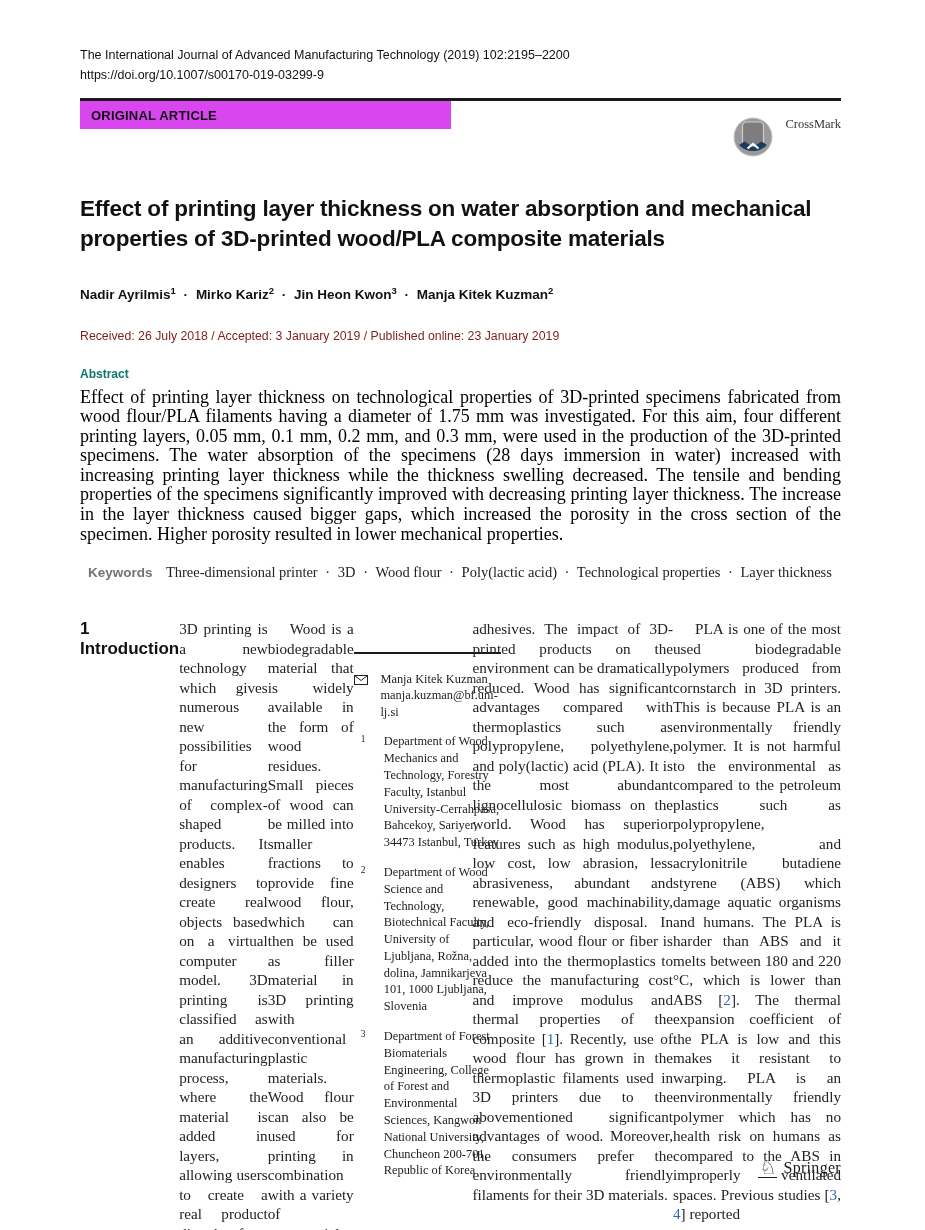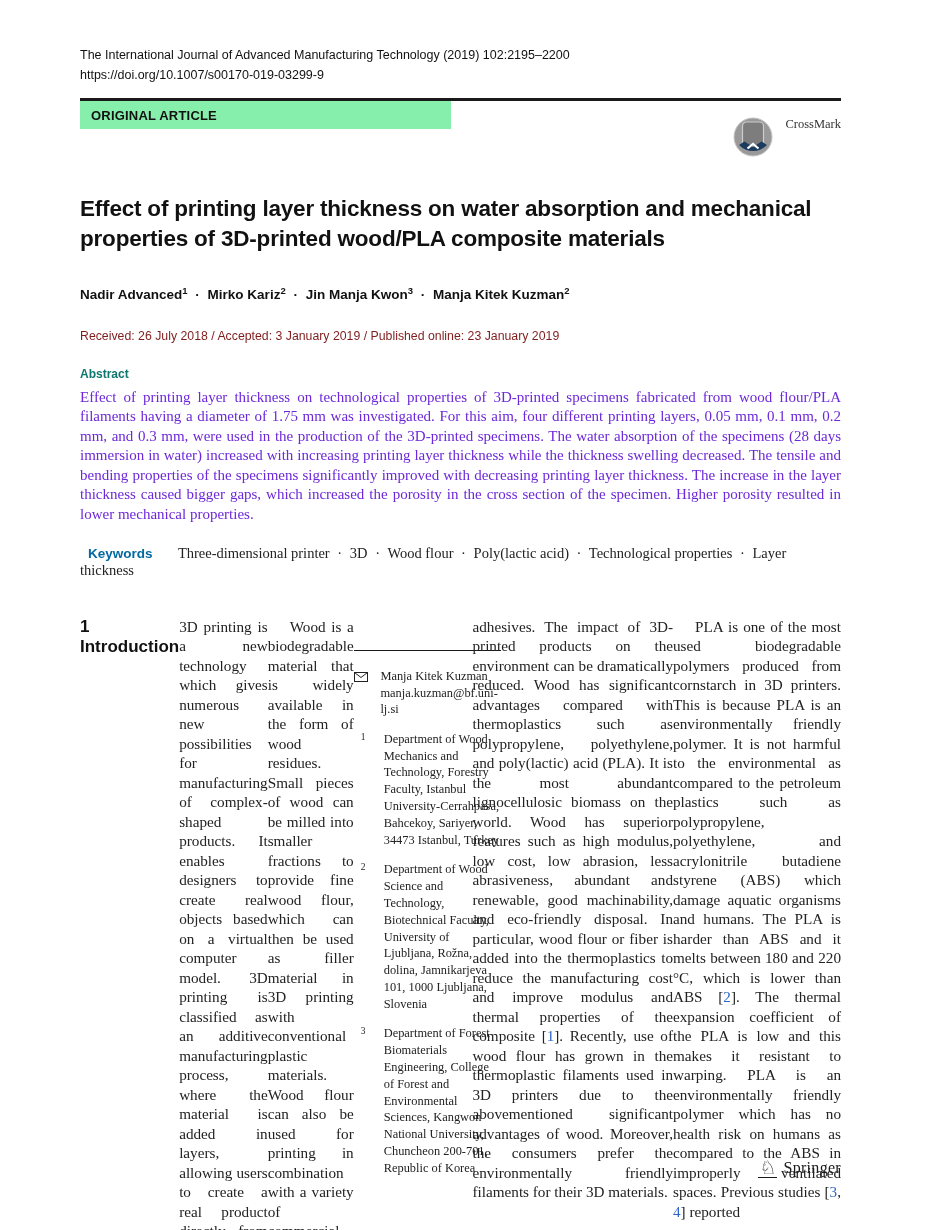--- a/index.html
+++ b/index.html
@@ -20,21 +20,21 @@
   .journal-head {
     font-family: "Liberation Sans", sans-serif;
     font-size: 12.5px; line-height: 20px; color: #111;
   }
   .rule-black {
     height: 3px; background: #1a1a1a; margin-top: 13px;
     border: none;
   }
   .banner-row { position: relative; height: 70px; }
   .type-banner {
-    width: 371px; height: 28px; background: #86efac;
+    width: 371px; height: 28px; background: #d946ef;
     display: flex; align-items: center; padding-left: 11px;
     font-family: "Liberation Sans", sans-serif;
     font-weight: bold; font-size: 13px; color: #111;
     letter-spacing: 0.2px;
   }
   .crossmark {
     position: absolute; right: 0; top: 16px;
     display: flex; gap: 12px;
     cursor: pointer;
   }
@@ -63,31 +63,31 @@
     font-size: 12.3px; line-height: 17px; color: #7f1d1d;
   }
   
   .abstract-heading {
     margin-top: 22px;
     font-family: "Liberation Sans", sans-serif;
     font-weight: bold; font-size: 12px; color: #0f766e;
   }
   .abstract-text {
     margin-top: 7px;
-    font-size: 15px; line-height: 19.6px;
-    text-align: justify; color: #6d28d9;
+    font-size: 18px; line-height: 19.6px;
+    text-align: justify; color: #000000;
   }
   .keywords {
     margin-top: 20px;
     font-size: 14.5px; color: #222;
   }
   .keywords-label {
     font-family: "Liberation Sans", sans-serif;
-    font-weight: bold; font-size: 13.5px; color: #0369a1;
-    margin-right: 22px;
+    font-weight: bold; font-size: 13.5px; color: #737373;
+    margin-right: 10px;
     padding-left: 8px;
   }
   .keywords .sep { margin: 0 4px; }
   
   .columns {
     margin-top: 38px;
     display: flex; gap: 24px;
     height: 560px;
   }
   .col { flex: 1; min-width: 0; display: flex; flex-direction: row; }
@@ -161,25 +161,25 @@
           <path d="M14.5 31.5 L 20 27 L 25.5 31.5" stroke="#ffffff" stroke-width="2.2" fill="none"></path>
         </svg>
       </span>
       <span class="crossmark-label">CrossMark</span>
     </div>
   </div>
 
   <h1 class="title">Effect of printing layer thickness on water absorption and mechanical properties of 3D-printed wood/PLA composite materials</h1>
 
   <div class="authors">
-    <span><span>Nadir Advanced</span><sup>1</sup></span>
+    <span><span>Nadir Ayrilmis</span><sup>1</sup></span>
     <span class="sep">·</span>
     <span><span>Mirko Kariz</span><sup>2</sup></span>
     <span class="sep">·</span>
-    <span><span>Jin Manja Kwon</span><sup>3</sup></span>
+    <span><span>Jin Heon Kwon</span><sup>3</sup></span>
     <span class="sep">·</span>
     <span><span>Manja Kitek Kuzman</span><sup>2</sup></span>
   </div>
 
   <div class="history">
     <div>Received: 26 July 2018 / Accepted: 3 January 2019 / Published online: 23 January 2019</div>
   </div>
 
   <div class="abstract-heading">Abstract</div>
   <p class="abstract-text">Effect of printing layer thickness on technological properties of 3D-printed specimens fabricated from wood flour/PLA filaments having a diameter of 1.75 mm was investigated. For this aim, four different printing layers, 0.05 mm, 0.1 mm, 0.2 mm, and 0.3 mm, were used in the production of the 3D-printed specimens. The water absorption of the specimens (28 days immersion in water) increased with increasing printing layer thickness while the thickness swelling decreased. The tensile and bending properties of the specimens significantly improved with decreasing printing layer thickness. The increase in the layer thickness caused bigger gaps, which increased the porosity in the cross section of the specimen. Higher porosity resulted in lower mechanical properties.</p>

